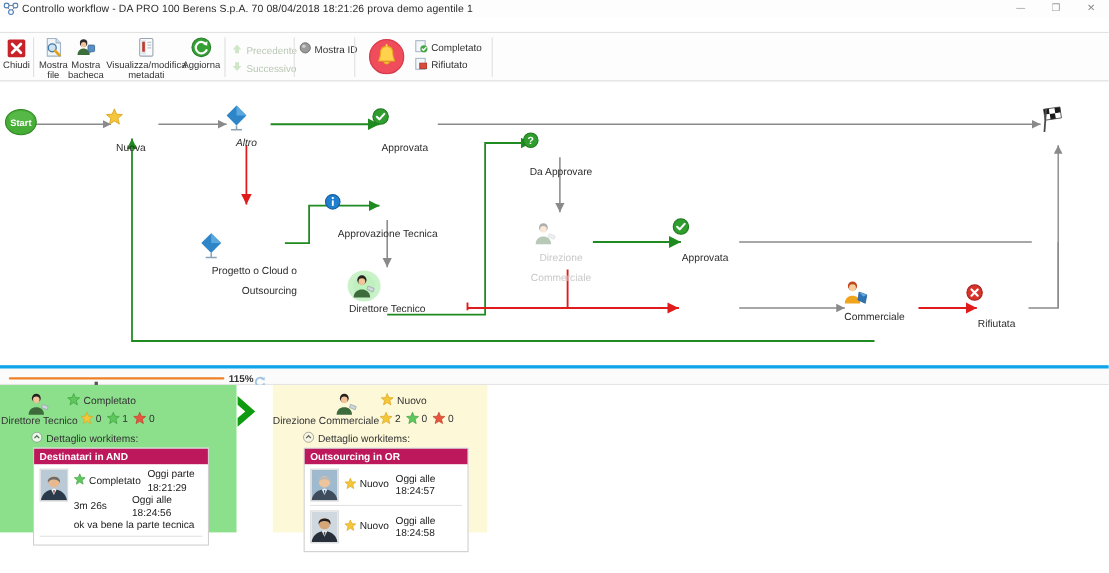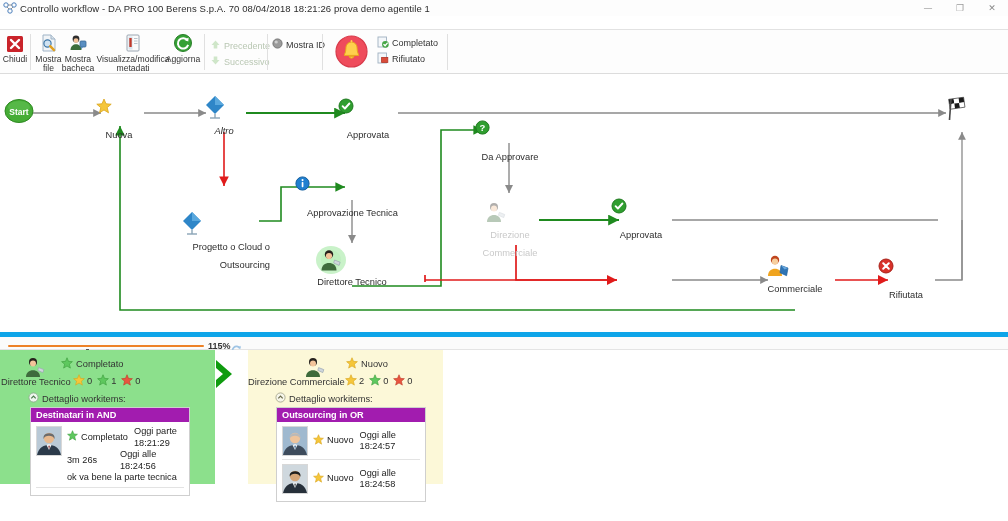--- a/index.html
+++ b/index.html
@@ -81,21 +81,21 @@
   .node{ position:absolute; text-align:center; }
   .node .glyph{ height:26px; display:flex; align-items:center; justify-content:center; }
   .node .cap{
     font-size:9.3px; color:#2d2d2d; line-height:11px; white-space:pre-line; margin-top:1px;
   }
   .node.dim .cap{ color:#c9c9c9; }
 
   
   .zoombar{
     position:absolute; left:0; top:332px; width:1008px; height:18px;
-    background:#fbfbfb; border-top:5px solid #0ea5e9; border-bottom:1px solid #e4e4e4;
+    background:#fbfbfb; border-top:3px solid #0ea5e9; border-bottom:1px solid #e4e4e4;
   }
   .zs-track{ position:absolute; left:8px; top:8px; width:196px; height:2px; background:#ed8127; border-radius:1px;}
   .zs-thumb{ position:absolute; left:78px; top:4px; width:3px; height:11px; background:#555; }
   .zs-txt{ position:absolute; left:208px; top:4px; font-size:9px; color:#333; font-weight:bold;}
   .zs-reset{ position:absolute; left:231px; top:4px; }
 
   
   .bottom{
     position:absolute; left:0; top:350px; width:1008px; height:171px; background:#fff;
   }
@@ -103,21 +103,21 @@
   .avatar-ico{ position:absolute; }
   .card-name{ position:absolute; font-size:9.3px; color:#333; white-space:nowrap; }
   .card-state{ position:absolute; font-size:9.3px; color:#333; white-space:nowrap;
                display:flex; align-items:center; gap:3px; }
   .card-counts{ position:absolute; font-size:9.3px; color:#333; display:flex;
                 align-items:center; gap:2px; white-space:nowrap;}
   .card-counts b{ font-weight:normal; margin-right:3px; }
   .detail-toggle{ position:absolute; font-size:9.3px; color:#333; display:flex;
                   align-items:center; gap:3px; white-space:nowrap;}
   .wi-box{ position:absolute; background:#fff; border:1px solid #cfcfcf; }
-  .wi-hdr{ background:#a21caf; color:#fff; font-size:9.2px; font-weight:bold;
+  .wi-hdr{ background:#be185d; color:#fff; font-size:9.2px; font-weight:bold;
            padding:2px 5px; }
   .wi-row{ display:flex; align-items:flex-start; padding:4px 5px 3px 5px; gap:5px; }
   .wi-photo{ width:26px; height:30px; flex:0 0 auto; position:relative; overflow:hidden;
              border:1px solid #d8d8d8; }
   .wi-lines{ font-size:9.2px; color:#222; line-height:11.5px; }
   .wi-lines .l1{ display:flex; gap:6px; align-items:center; }
   .wi-sep{ height:1px; background:#e3e3e3; margin:0 5px; }
   .chev{ position:absolute; }
 
   .scrollbar-h{

